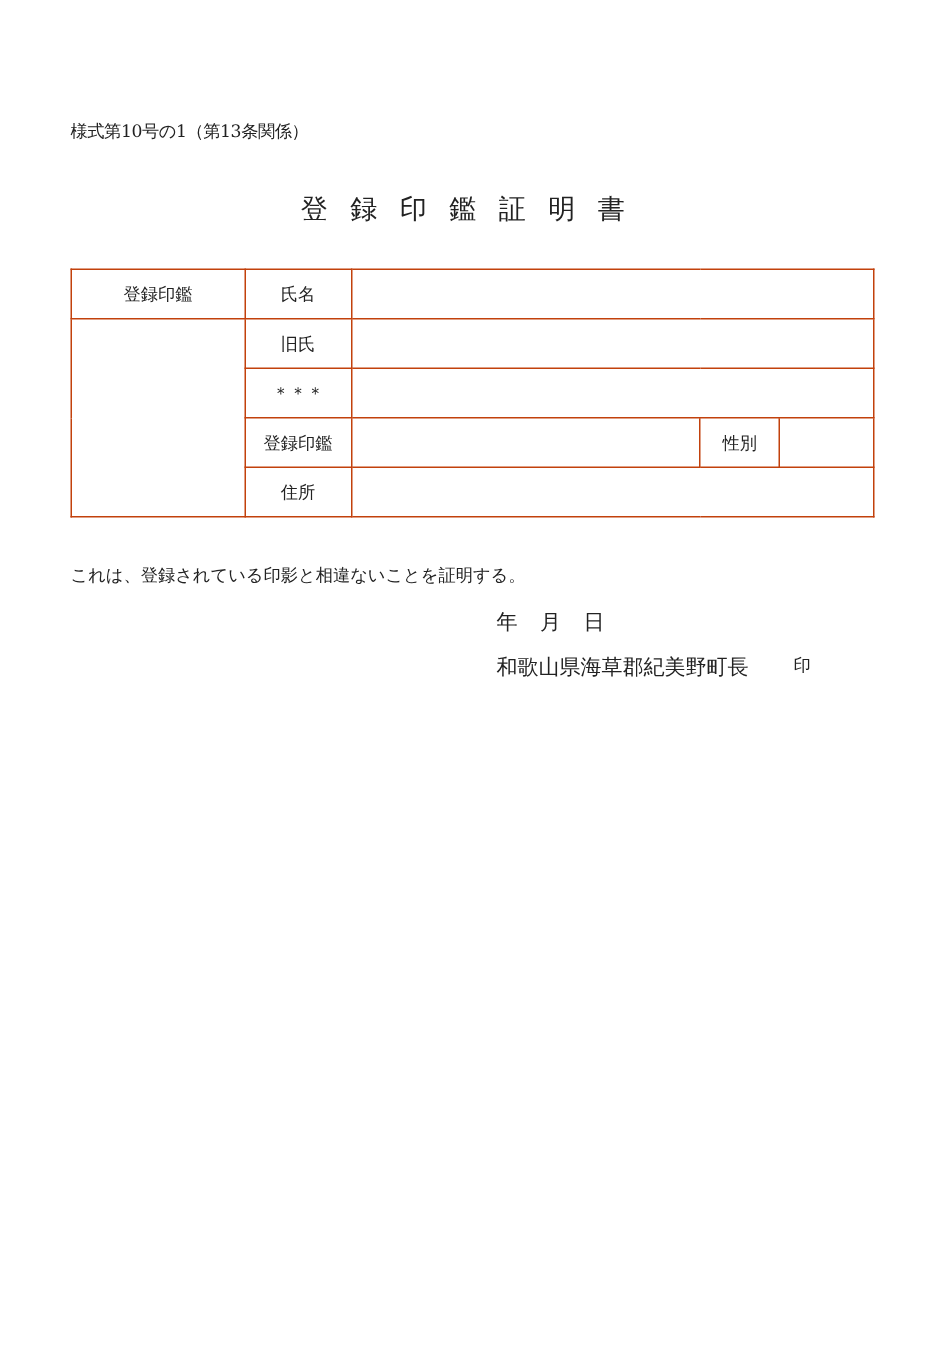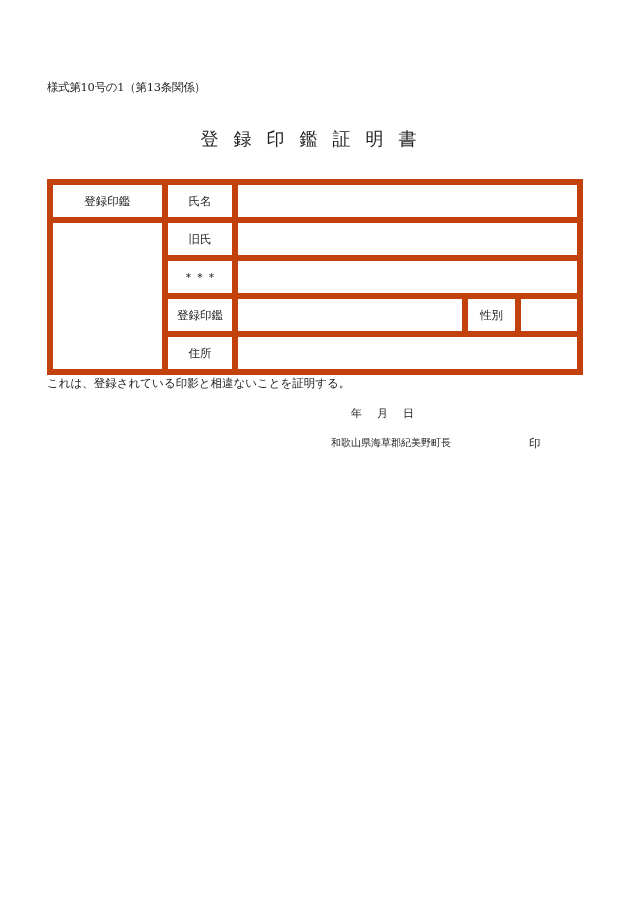--- a/index.html
+++ b/index.html
@@ -4,25 +4,25 @@
 <style>
   html, body { margin: 0; padding: 0; background: #ffffff; }
   body { width: 630px; height: 903px; position: relative; overflow: hidden;
          font-family: "DejaVu Serif", "Liberation Serif", serif; color: #222; }
   .form-no { position: absolute; left: 47px; top: 80px; font-size: 11.5px; letter-spacing: -0.3px; }
   .title { position: absolute; left: 0; width: 617px; top: 127px; text-align: center;
            font-size: 18px; letter-spacing: 0; }
   .title span { display: inline-block; margin: 0 7.5px; }
   table.cert { position: absolute; left: 47px; top: 179px; border-collapse: collapse;
                width: 536px; font-size: 11.5px; }
-  table.cert td { border: 6px solid #c2410c; height: 32px; padding: 0; text-align: center; vertical-align: middle; }
+  table.cert td { border: 1px solid #c2410c; height: 32px; padding: 0; text-align: center; vertical-align: middle; }
   .stmt { position: absolute; left: 47px; top: 376px; font-size: 11.5px; font-family: Liberation Serif, serif; }
-  .date { position: absolute; left: 331px; top: 406px; font-size: 11px; margin-left: 20px; }
+  .date { position: absolute; left: 331px; top: 406px; font-size: 14px; }
   .date span { margin-right: 15px; }
-  .signer { position: absolute; left: 331px; top: 436px; font-size: 10px; }
+  .signer { position: absolute; left: 331px; top: 436px; font-size: 14px; }
   .seal { position: absolute; left: 529px; top: 436px; font-size: 11.5px; }
 </style>
 </head>
 <body>
 
 <div class="form-no">様式第10号の1（第13条関係）</div>
 
 <div class="title">
   <span>登</span><span>録</span><span>印</span><span>鑑</span><span>証</span><span>明</span><span>書</span>
 </div>

